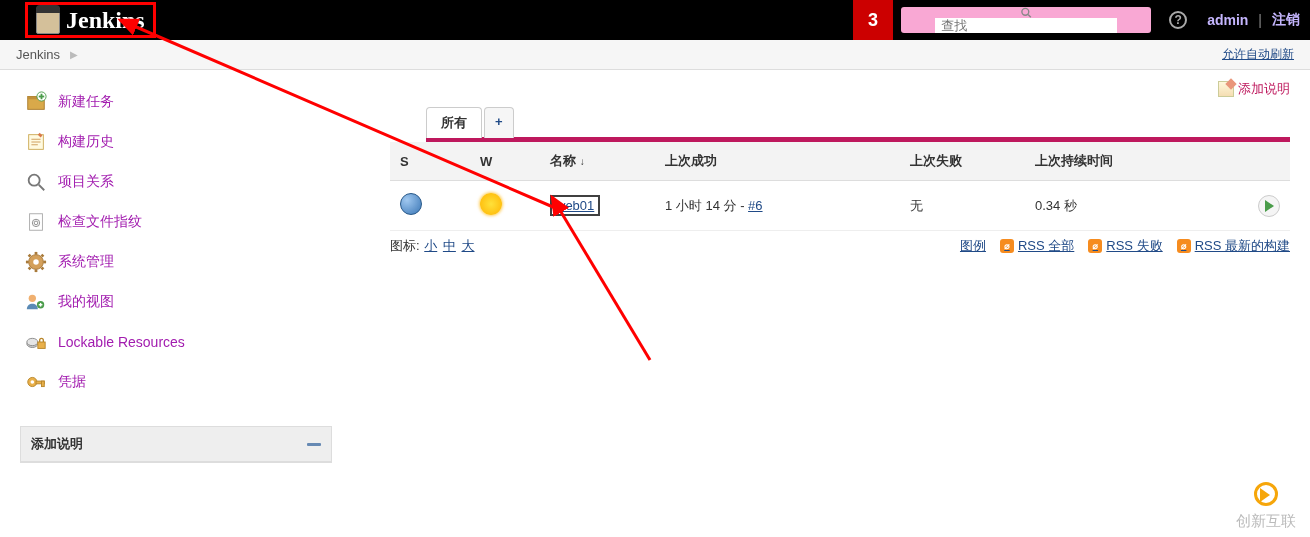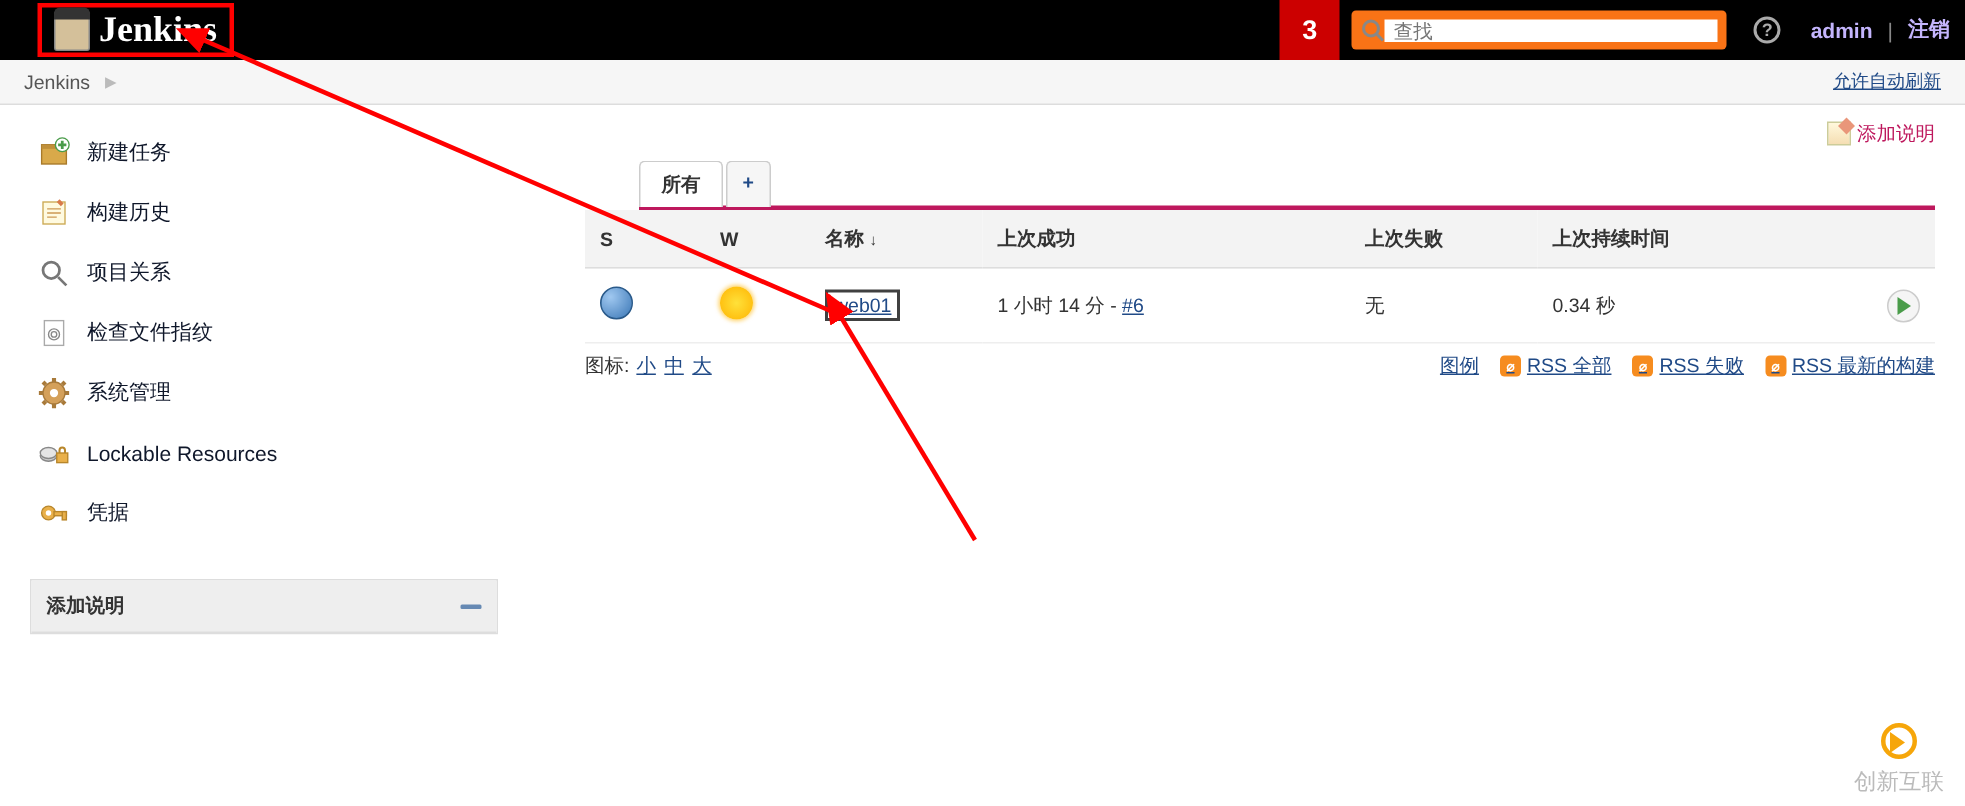--- a/index.html
+++ b/index.html
@@ -7,50 +7,50 @@
     a { color: #204a87; text-decoration: none; }
     
     .header { background: #000; height: 40px; display: flex; align-items: center; color: #fff; position: relative; }
     .logo-wrap { border: 3px solid red; padding: 0 8px; height: 36px; margin-left: 25px; display: flex; align-items: center; }
     .logo-jenkins-face { width: 24px; height: 28px; border-radius: 4px 4px 2px 2px; background: #d4c09a; position: relative; margin-right: 6px; border: 1px solid #888; }
     .logo-jenkins-face::before { content: ''; position: absolute; top: -2px; left: -1px; right: -1px; height: 8px; background: #333; border-radius: 4px 4px 0 0; }
     .logo-text { font-family: Georgia, serif; font-weight: bold; font-size: 24px; color: #fff; }
     
     .header-spacer { flex: 1; }
     .notif-badge { background: #cc0000; color: #fff; font-weight: bold; width: 40px; height: 40px; display: flex; align-items: center; justify-content: center; font-size: 18px; }
-    .search-wrap { background: #f97316; border-radius: 3px; height: 26px; width: 250px; margin: 0 8px; display: flex; align-items: center; padding: 0 6px; }
+    .search-wrap { background: #f9a8d4; border-radius: 3px; height: 26px; width: 250px; margin: 0 8px; display: flex; align-items: center; padding: 0 6px; flex-direction: column; }
     .search-icon-svg { width: 16px; height: 16px; color: #888; }
     .search-input { border: none; outline: none; flex: 1; font-size: 13px; padding-left: 6px; }
     .help-icon { width: 18px; height: 18px; border: 2px solid #aaa; border-radius: 50%; color: #aaa; display: flex; align-items: center; justify-content: center; font-weight: bold; font-size: 12px; margin: 0 10px; }
     .header-link { color: #c4b5fd; font-weight: bold; padding: 0 10px; font-size: 14px; }
     .header-divider { color: #888; font-size: 14px; }
     
     .breadcrumb { background: #f6f6f6; border-bottom: 1px solid #ddd; height: 30px; display: flex; align-items: center; padding: 0 16px; justify-content: space-between; }
     .breadcrumb-left { display: flex; align-items: center; gap: 10px; }
     .breadcrumb-item { color: #555; }
     .breadcrumb-arrow { color: #bbb; font-size: 10px; }
     .breadcrumb-right a { font-size: 12px; text-decoration: underline; color: #204a87; }
     
     .layout { display: flex; }
     .sidebar { width: 340px; padding: 12px 8px 0 20px; }
     .main { flex: 1; padding: 10px 20px 0 50px; position: relative; }
     
-    .sidebar-item { display: flex; align-items: center; gap: 10px; padding: 8px 4px; color: #0f172a; font-size: 14px; cursor: pointer; }
+    .sidebar-item { display: flex; align-items: center; gap: 10px; padding: 8px 4px; color: #a21caf; font-size: 14px; cursor: pointer; }
     .sidebar-icon { width: 24px; height: 24px; display: flex; align-items: center; justify-content: center; }
     
     .side-panel { margin-top: 24px; border: 1px solid #ddd; }
     .side-panel-header { background: #eee; border-bottom: 1px solid #ddd; padding: 8px 10px; font-weight: bold; display: flex; justify-content: space-between; align-items: center; }
     .collapse-icon { width: 14px; height: 3px; background: #6689b3; border-radius: 1px; }
     
     .top-actions { text-align: right; margin-bottom: 6px; }
     .add-desc { display: inline-flex; align-items: center; gap: 4px; }
     .notepad-icon { width: 16px; height: 16px; background: linear-gradient(#fff8dc, #f5deb3); border: 1px solid #cc9; position: relative; }
     .notepad-icon::after { content:''; position:absolute; right:-2px; top:-2px; width:8px; height:8px; background:#e9967a; transform: rotate(45deg); }
     
-    .tabs { display: flex; border-bottom: 3px solid #be185d; margin-left: 36px; }
+    .tabs { display: flex; border-bottom: 5px solid #be185d; margin-left: 36px; }
     .tab { border: 1px solid #ccc; border-bottom: none; padding: 6px 14px; background: #fff; font-weight: bold; margin-right: 2px; border-radius: 4px 4px 0 0; position: relative; top: 1px; }
     .tab.plus { color: #204a87; font-weight: bold; padding: 6px 10px; background: #f6f6f6; }
     
     .job-table { width: 100%; border-collapse: collapse; }
     .job-table th { text-align: left; padding: 10px 10px; background: #f3f3f3; border-bottom: 1px solid #ddd; font-weight: bold; font-size: 13px; }
     .job-table td { padding: 12px 10px; border-bottom: 1px solid #eee; font-size: 13px; vertical-align: middle; }
     .sort-arrow { font-size: 10px; }
     
     .ball-blue { width: 22px; height: 22px; border-radius: 50%; background: radial-gradient(circle at 30% 30%, #a0c8f0, #3a76b5); border: 1px solid #2a5a8a; display: inline-block; }
     .weather-sun { width: 22px; height: 22px; border-radius: 50%; background: radial-gradient(circle, #ffe13a, #ffb300); box-shadow: 0 0 3px 1px rgba(255,180,0,.6); display: inline-block; }
@@ -161,20 +161,32 @@
               <line x1="1" y1="12" x2="4" y2="12"></line>
               <line x1="20" y1="12" x2="23" y2="12"></line>
               <line x1="4" y1="4" x2="6" y2="6"></line>
               <line x1="18" y1="18" x2="20" y2="20"></line>
               <line x1="4" y1="20" x2="6" y2="18"></line>
               <line x1="18" y1="6" x2="20" y2="4"></line>
             </g>
           </svg>
         </span>
       <span>系统管理</span>
+    </a>
+    <a class="sidebar-item">
+      <span class="sidebar-icon">
+          <svg width="22" height="22" viewBox="0 0 24 24">
+            <circle cx="8" cy="8" r="4" fill="#f0b070"></circle>
+            <path d="M2 20c0-4 3-6 6-6s6 2 6 6" fill="#5a8ab5"></path>
+            <circle cx="17" cy="15" r="4" fill="#4a9c4a"></circle>
+            <line x1="17" y1="13" x2="17" y2="17" stroke="#fff" stroke-width="1.5"></line>
+            <line x1="15" y1="15" x2="19" y2="15" stroke="#fff" stroke-width="1.5"></line>
+          </svg>
+        </span>
+      <span>我的视图</span>
     </a>
     <a class="sidebar-item">
       <span class="sidebar-icon">
           <svg width="22" height="22" viewBox="0 0 24 24">
             <ellipse cx="8" cy="14" rx="6" ry="4" fill="#ccc" stroke="#888"></ellipse>
             <ellipse cx="8" cy="12" rx="6" ry="4" fill="#e5e5e5" stroke="#888"></ellipse>
             <rect x="14" y="12" width="8" height="7" fill="#e9b04a" stroke="#b8862a"></rect>
             <path d="M16 12v-2a2 2 0 014 0v2" fill="none" stroke="#b8862a" stroke-width="1.5"></path>
           </svg>
         </span>

